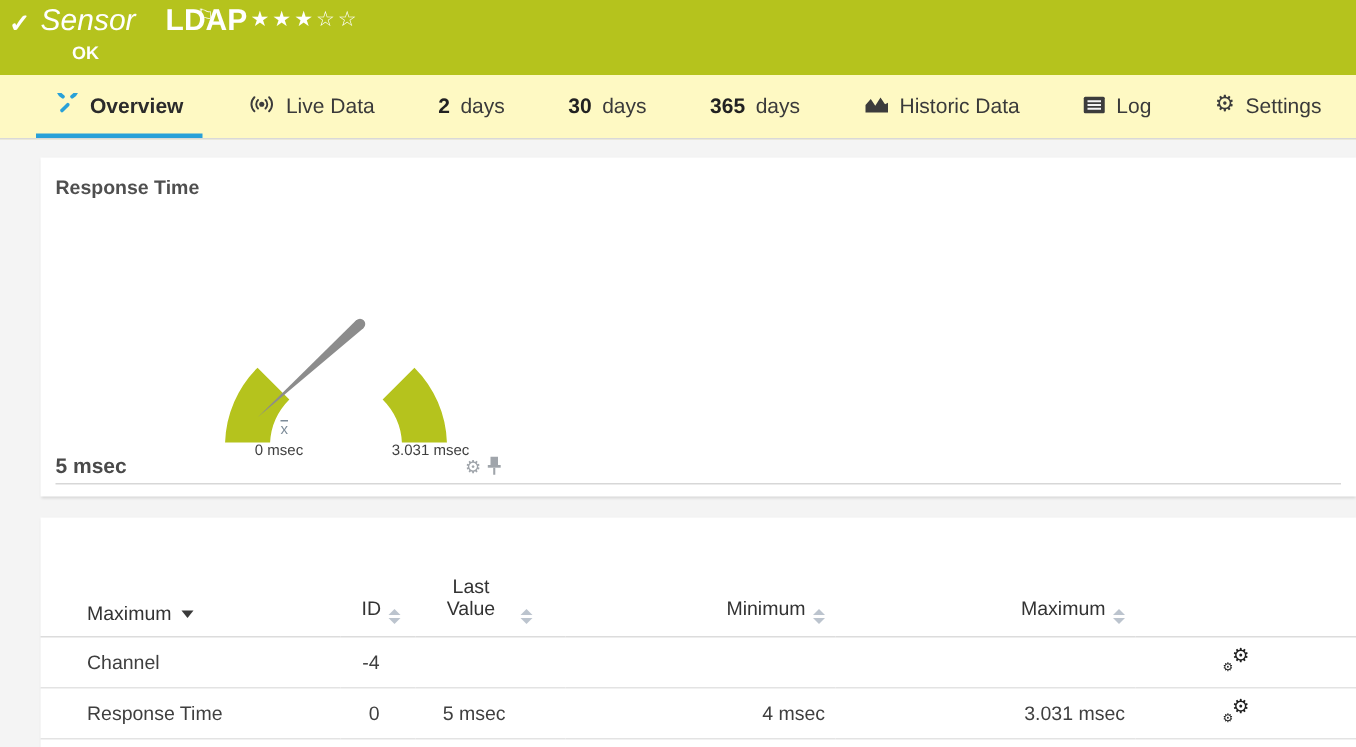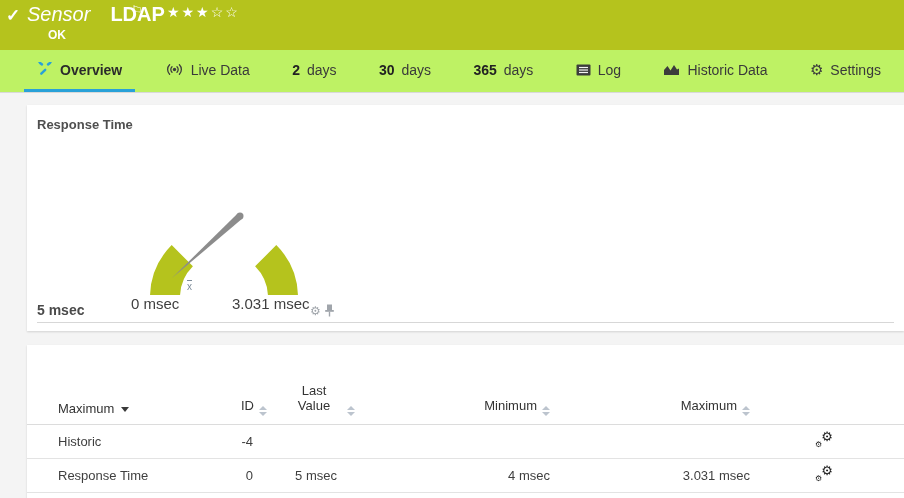--- a/index.html
+++ b/index.html
@@ -10,40 +10,40 @@
   .sensor-header { position:absolute; left:0; top:0; width:904px; height:50px; background:#b5c31d; color:#fff; }
   .hdr-check { position:absolute; left:6px; top:5px; font-size:17px; font-weight:bold; }
   .hdr-title { position:absolute; left:27px; top:3px; font-size:20px; white-space:nowrap; }
   .hdr-title .prefix { font-style:italic; font-weight:normal; margin-right:20px; }
   .hdr-title .name { font-weight:bold; }
   .hdr-flag { position:absolute; left:131px; top:3px; font-size:13px; }
   .hdr-stars { position:absolute; left:167px; top:4px; font-size:14px; letter-spacing:2px; }
   .hdr-status { position:absolute; left:48px; top:28px; font-size:12px; font-weight:bold; }
 
   
-  .tabbar { position:absolute; left:0; top:50px; width:904px; height:43px; background:#bef264;
+  .tabbar { position:absolute; left:0; top:50px; width:904px; height:43px; background:#fef9c3;
             border-bottom:1px solid #d9d9d9; display:flex; align-items:stretch;
             justify-content:space-between; padding:0 10px 0 24px; }
   .tab { display:flex; align-items:center; gap:7px; padding:0 13px; font-size:14px; color:#3a3a3a;
          cursor:pointer; border-bottom:3px solid transparent; white-space:nowrap; }
   .tab.active { border-bottom-color:#29a1d8; font-weight:bold; color:#2b2b2b; }
   .tab .num { font-weight:bold; color:#222; }
   .tab .glyph { display:inline-flex; align-items:center; }
   .gear-glyph { font-size:15px; line-height:1; color:#3c3c3c; }
 
   
   .panel { position:absolute; left:27px; width:877px; background:#fff;
            box-shadow:0 1px 2px rgba(0,0,0,.14); }
   .gauge-panel { top:105px; height:226px; }
   .panel-title { position:absolute; left:10px; top:12px; font-size:13px; font-weight:bold; color:#4f4f4f; }
 
   .gauge-svg { position:absolute; left:100px; top:20px; }
   .avg-marker { position:absolute; left:160px; top:176px; font-size:10px; color:#7d8c99;
                 text-decoration:overline; }
-  .scale-label { position:absolute; top:190px; width:110px; font-size:15px; color:#3f3f3f; }
+  .scale-label { position:absolute; top:190px; width:110px; text-align:center; font-size:10px; color:#3f3f3f; }
   .scale-min { left:104px; }
   .scale-max { left:205px; }
   .gauge-footer-value { position:absolute; left:10px; top:197px; font-size:14px; font-weight:bold; color:#4a4a4a; }
   .gauge-tools { position:absolute; left:283px; top:199px; display:flex; align-items:center; gap:3px;
                  color:#a0a5ab; }
   .gauge-tools .mini-gear { font-size:12px; line-height:1; cursor:pointer; }
   .panel-divider { position:absolute; left:10px; right:10px; top:217px; height:1px; background:#d7d7d7; }
 
   
   .table-panel { top:345px; height:160px; }
@@ -128,36 +128,36 @@
   <div class="tab">
     <span class="num">30</span>
     <span>days</span>
   </div>
   <div class="tab">
     <span class="num">365</span>
     <span>days</span>
   </div>
   <div class="tab">
     <span class="glyph">
+      <svg width="17" height="13" viewBox="0 0 17 13">
+        <polygon points="1,12 1,7 4.5,3 7.5,7.5 11,2 14,6.5 16,5.5 16,12" fill="#3c3c3c"></polygon>
+      </svg>
+    </span>
+    <span>Historic Data</span>
+  </div>
+  <div class="tab">
+    <span class="glyph">
       <svg width="15" height="12" viewBox="0 0 15 12">
         <rect x="0.5" y="0.5" width="14" height="11" rx="1" fill="#3c3c3c"></rect>
         <line x1="3" y1="3.5" x2="12" y2="3.5" stroke="#f4f4f4" stroke-width="1.2"></line>
         <line x1="3" y1="6" x2="12" y2="6" stroke="#f4f4f4" stroke-width="1.2"></line>
         <line x1="3" y1="8.5" x2="12" y2="8.5" stroke="#f4f4f4" stroke-width="1.2"></line>
       </svg>
     </span>
     <span>Log</span>
-  </div>
-  <div class="tab">
-    <span class="glyph">
-      <svg width="17" height="13" viewBox="0 0 17 13">
-        <polygon points="1,12 1,7 4.5,3 7.5,7.5 11,2 14,6.5 16,5.5 16,12" fill="#3c3c3c"></polygon>
-      </svg>
-    </span>
-    <span>Historic Data</span>
   </div>
   <div class="tab">
     <span class="glyph gear-glyph">⚙</span>
     <span>Settings</span>
   </div>
 </div>
 
 <div class="panel gauge-panel">
   <div class="panel-title">Response Time</div>
 
@@ -221,21 +221,21 @@
           <span>Maximum</span><span class="sort">
               <i class="up"></i>
               <i class="dn"></i>
             </span>
         </th>
         <th></th>
       </tr>
     </thead>
     <tbody>
       <tr>
-        <td class="td-channel">Historic</td>
+        <td class="td-channel">Channel</td>
         <td class="td-right td-id">-4</td>
         <td class="td-right td-last"></td>
         <td class="td-right td-min"></td>
         <td class="td-right td-max"></td>
         <td class="td-actions">
           <span class="gears"><span class="g-big">⚙</span><span class="g-sml">⚙</span></span>
         </td>
       </tr>
       <tr>
         <td class="td-channel">Response Time</td>

